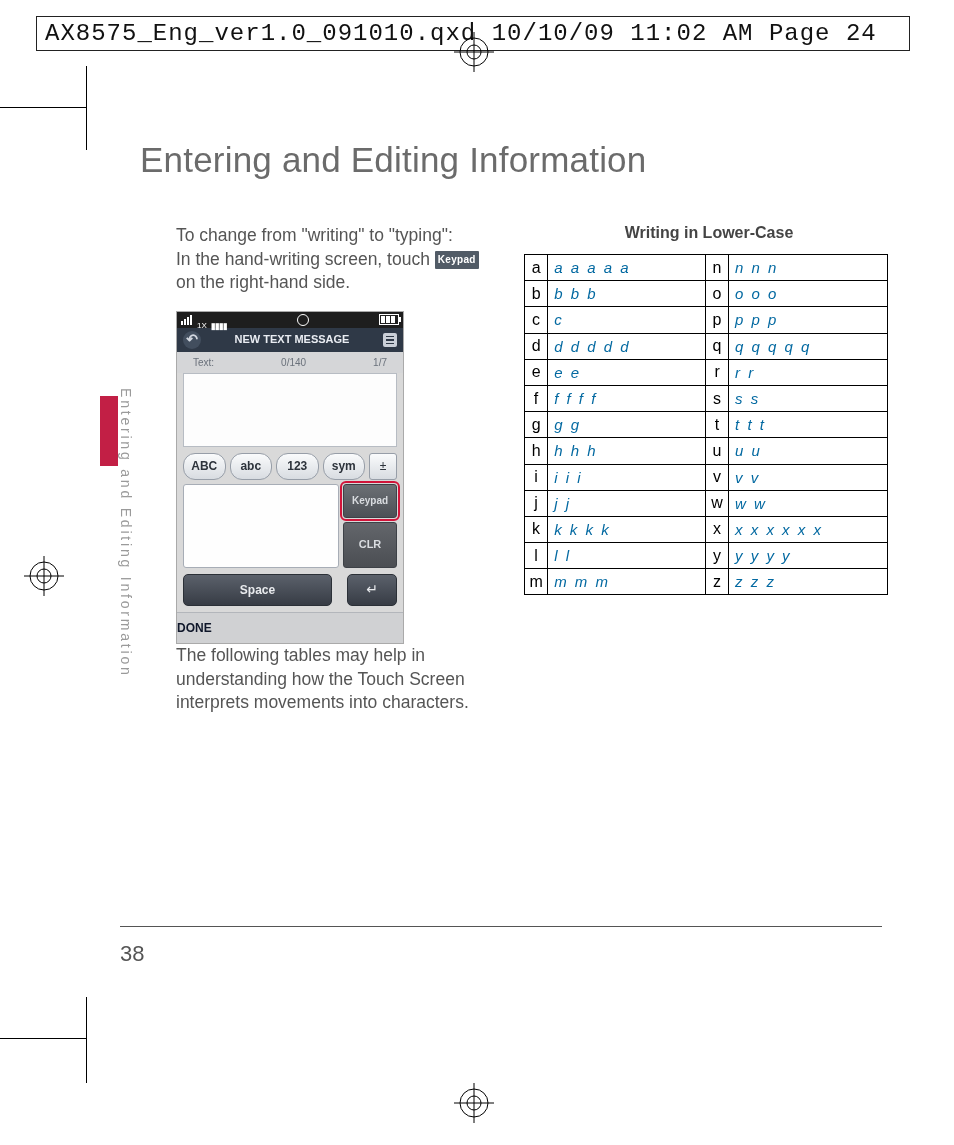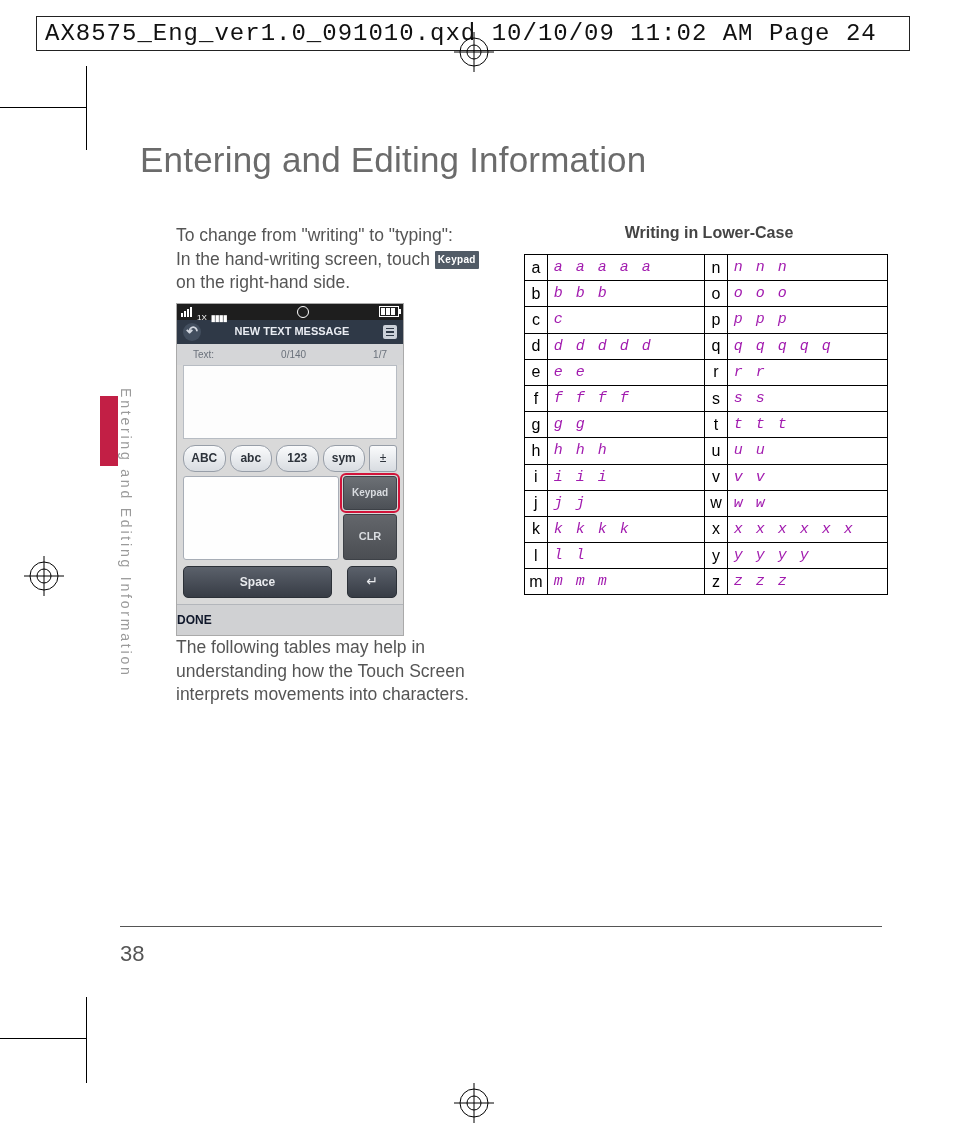--- a/index.html
+++ b/index.html
@@ -44,21 +44,21 @@
     background:#515b66;
     color:#fff;
     font-size:10px;
     font-weight:600;
     padding:2px 3px;
     border-radius:1px;
     vertical-align:middle;
     letter-spacing:0.3px;
   }
   .phone-shot {
-    margin-top:8px;
+    margin-top:16px;
     width:226px;
     border:1px solid #aaa;
     background:#d9d9d9;
     font-family:Arial, sans-serif;
   }
   .status-bar{
     background:#1e1e1e;
     height:16px;
     display:flex;
     align-items:center;
@@ -110,21 +110,21 @@
   .space-btn{flex:1;background:linear-gradient(#5b616b,#373c45);border-radius:5px;color:#e8eaed;font-size:12px;font-weight:600;text-align:center;padding:7px 0;border:1px solid #2b3037}
   .enter-btn{width:48px;background:linear-gradient(#5b616b,#373c45);border-radius:5px;color:#e8eaed;font-size:14px;text-align:center;padding:5px 0;border:1px solid #2b3037}
   .done-bar{background:#d0d1d3;text-align:left;font-size:12px;font-weight:700;color:#0f172a;padding:7px 0;border-top:1px solid #b3b6bb}
   .after-img{margin-top:20px}
 
   .col-right { flex:1; }
   .rt-title{ text-align:center;font-size:16px;font-weight:700;color:#444;margin:0 0 12px 10px }
   .lc-table{border-collapse:collapse;width:364px;margin-left:4px}
   .lc-table td{border:1px solid #000;padding:0;height:25.2px;vertical-align:middle}
   .lc-table td.letter{width:23px;text-align:center;font-family:Arial,sans-serif;font-size:16px;color:#000;background:#fff;font-weight:400}
-  .lc-table td.strokes{width:158px;font-family:Liberation Mono, monospace;font-size:15px;color:#a21caf;padding-left:6px;letter-spacing:2px;white-space:nowrap;overflow:hidden;font-style:italic}
+  .lc-table td.strokes{width:158px;font-family:Liberation Sans, sans-serif;font-size:15px;color:#0369a1;padding-left:6px;letter-spacing:2px;white-space:nowrap;overflow:hidden;font-style:italic}
   .side-tab{
     position:absolute;
     left:100px; top:388px;
     writing-mode:vertical-rl;
     font-size:14px;
     letter-spacing:2.8px;
     color:#9a9a9a;
     font-family:"Helvetica Neue",Arial,sans-serif;
     font-weight:300;
   }

